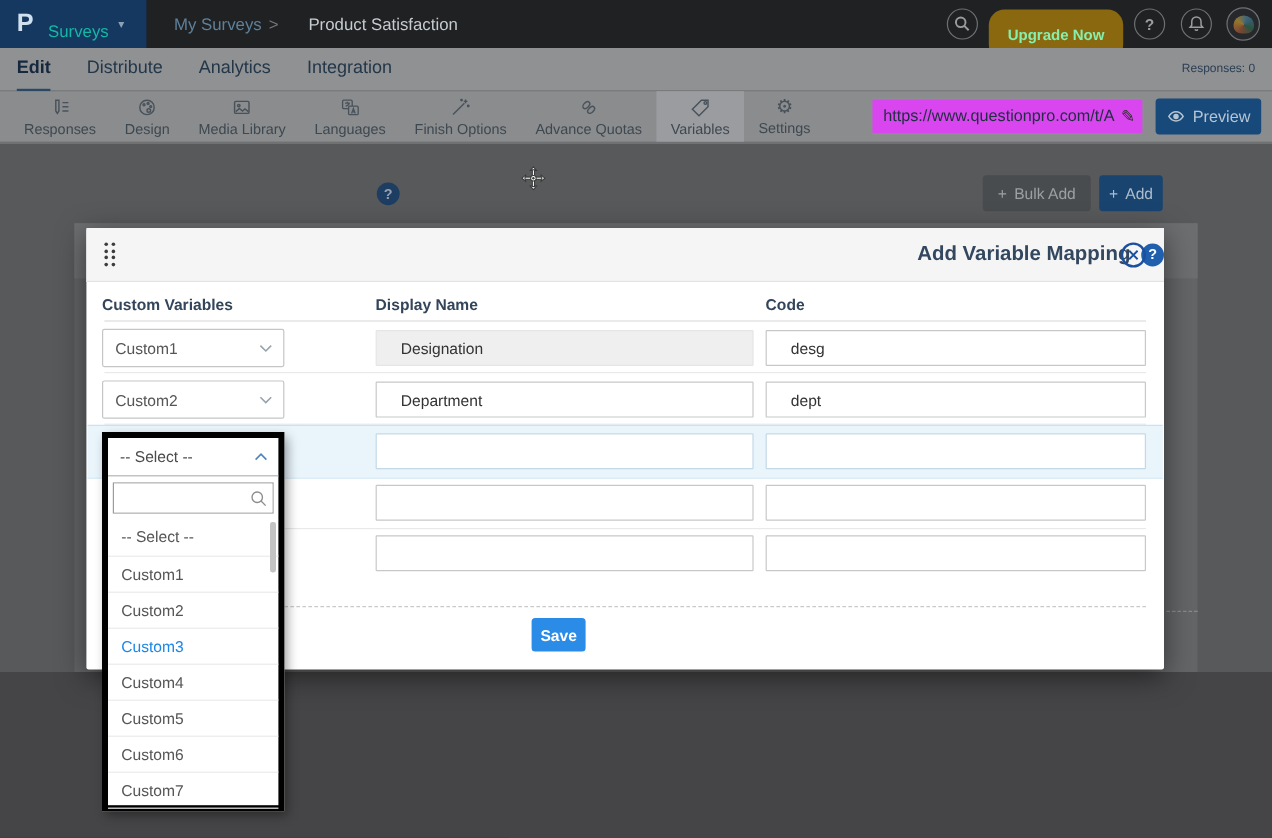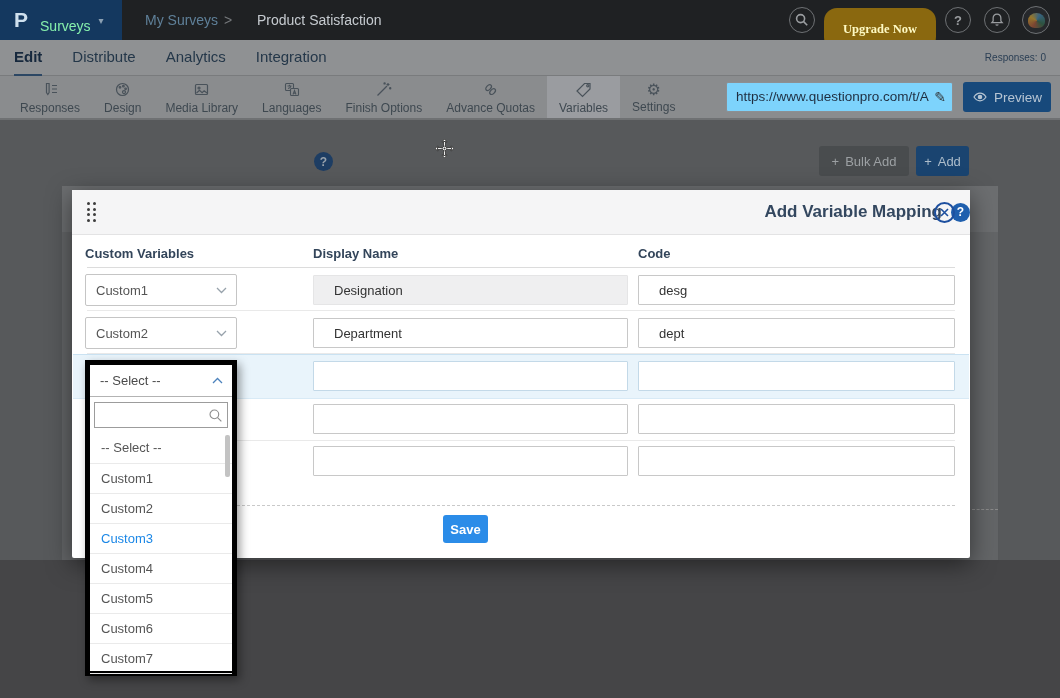--- a/index.html
+++ b/index.html
@@ -3,30 +3,30 @@
 <meta charset="utf-8">
 <style>
   * { margin:0; padding:0; box-sizing:border-box; }
   body { background:#222; font-family:"Liberation Sans", sans-serif; }
   .stage { position:relative; width:1060px; height:698px; overflow:hidden; background:#57595b; }
 
   
   .topbar { position:absolute; left:0; top:0; width:1060px; height:40px; background:#1f2123; z-index:2; }
   .brand { position:absolute; left:0; top:0; width:122px; height:40px; background:#14385f; display:flex; align-items:center; }
   .logo { position:relative; margin-left:14px; color:#cfe0ee; font-size:21px; font-weight:bold; line-height:40px; }
-  .brand-label { margin-left:12px; color:#86efac; font-size:14px;margin-top:12px; }
+  .brand-label { margin-left:12px; color:#14b8a6; font-size:14px;margin-top:12px; }
   .brand-caret { margin-left:8px; color:#8ba0b3; font-size:10px; }
   .crumb { position:absolute; top:0; height:40px; line-height:40px; font-size:14px; }
   .crumb-parent { left:145px; color:#5f8099; }
   .crumb-sep { left:224px; color:#75787b; }
   .crumb-current { left:257px; color:#c6cbd0; }
   .tb-circle { position:absolute; top:7px; width:26px; height:26px; border:1px solid #6e7174; border-radius:50%;
                display:flex; align-items:center; justify-content:center; color:#9a9da0; }
   .upgrade { position:absolute; left:824px; top:8px; width:112px; height:42px; border-radius:13px; background:#8a680f;
-             color:#fef9c3; font-size:12.5px; font-weight:bold; display:flex; align-items:center; justify-content:center;font-family:Liberation Serif, serif; }
+             color:#86efac; font-size:12.5px; font-weight:bold; display:flex; align-items:center; justify-content:center; }
   .avatar { position:absolute; left:1022px; top:6px; width:28px; height:28px; border-radius:50%;
             border:1px solid #6e7174; background:#26282b; overflow:hidden; }
   .avatar b { position:absolute; left:5px; top:6px; width:17px; height:15px; border-radius:50% 50% 40% 40%;
               background:conic-gradient(from 210deg,#8c4a33,#a8842c,#3c6e8f,#2e5a43,#8c4a33); opacity:.85; }
 
   
   .nav { position:absolute; left:0; top:40px; width:1060px; height:36px; background:#8f9193;
          border-bottom:1px solid #797b7d; z-index:2; }
   .nav-tabs { display:flex; gap:30px; padding-left:14px; }
   .nav-tab { color:#243749; font-size:15px; line-height:34px; }
@@ -36,21 +36,21 @@
   
   .toolbar { position:absolute; left:0; top:76px; width:1060px; height:44px; background:#8a8c8e;
              border-bottom:2px solid #6f7173; z-index:2; }
   .tool-items { display:flex; padding-left:8px; height:42px; }
   .tool-item { display:flex; flex-direction:column; align-items:center; justify-content:center; gap:2px;
                padding:0 12px; height:42px; color:#49525a; }
   .tool-item.active { background:#9a9ca0; }
   .tool-item .lbl { font-size:12px; color:#3e4850; white-space:nowrap; }
   .tool-item svg { display:block; }
   .gear-glyph { font-size:16px; line-height:17px; }
-  .urlbox { position:absolute; left:726px; top:6px; width:227px; height:30px; background:#7dd3fc;
+  .urlbox { position:absolute; left:726px; top:6px; width:227px; height:30px; background:#d946ef;
             border:1px solid #8d8f92; border-radius:2px; color:#1f2e40; font-size:13.5px; line-height:28px;
             padding:0 24px 0 9px; white-space:nowrap; overflow:hidden; }
   .urlbox .pencil { position:absolute; right:6px; top:0; color:#2e2e2e; font-size:14px; }
   .preview-btn { position:absolute; left:963px; top:6px; width:88px; height:30px; background:#17497b; border-radius:3px;
                  color:#b7c5d3; font-size:13.5px; display:flex; align-items:center; justify-content:center; gap:6px; }
 
   
   .page-card { position:absolute; left:62px; top:186px; width:936px; height:374px; background:#636567; z-index:1; }
   .page-card-band { position:absolute; left:62px; top:186px; width:936px; height:46px; background:#6c6e70; z-index:1; }
   .page-bottom { position:absolute; left:0; top:560px; width:1060px; height:138px; background:#454547; z-index:1; }

